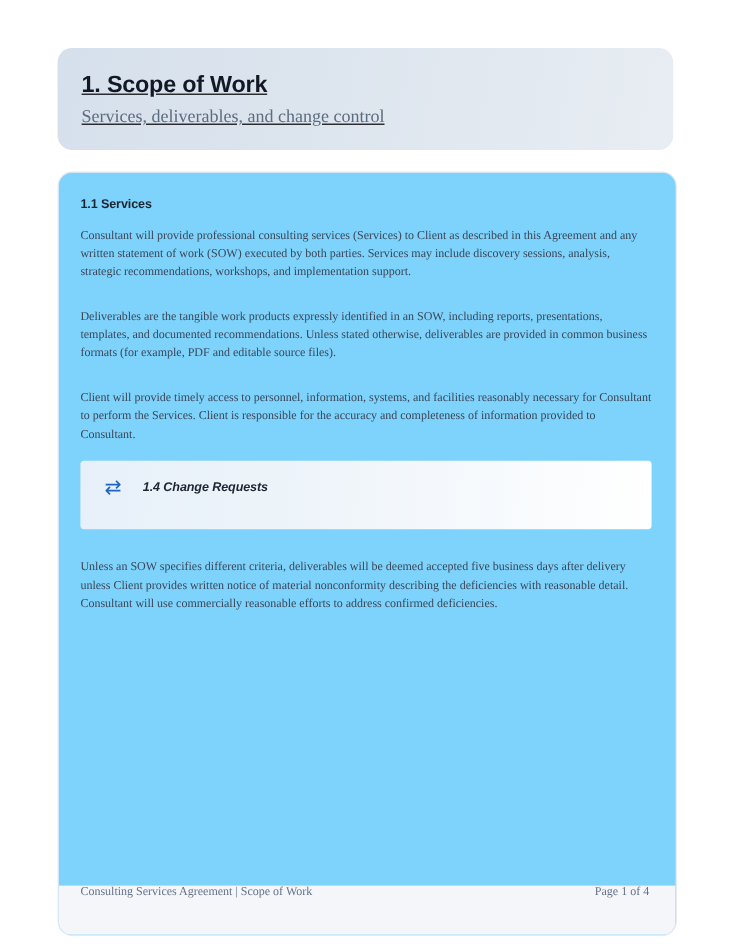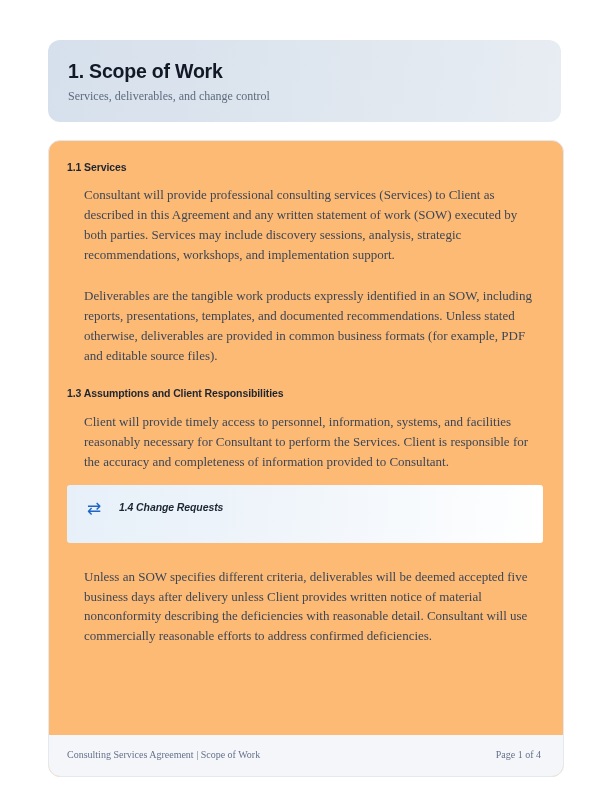--- a/index.html
+++ b/index.html
@@ -23,46 +23,47 @@
   }
 
   
   .section-header {
     box-sizing: border-box;
     width: 513px;
     border-radius: 12px;
     background: linear-gradient(100deg, #d6e0ec 0%, #dde5ee 45%, #e8edf3 100%);
     padding: 20px 24px 18px 20px;
     margin: 0 0 18px 0;
+    text-decoration: underline;
   }
   .section-header-title {
     font-family: "Liberation Sans", sans-serif;
     font-size: 19.5px;
     font-weight: bold;
     color: #121826;
     letter-spacing: -0.2px;
     line-height: 1.2;
     margin: 0 0 6px 0;
   }
   .section-header-subtitle {
     font-family: "Liberation Serif", serif;
-    font-size: 12px;
+    font-size: 15px;
     font-weight: normal;
     color: #5d6b7e;
     line-height: 1.2;
     margin: 0;
   }
 
   
   .content-card {
     box-sizing: border-box;
     position: relative;
     width: 516px;
     min-height: 637px;
-    background: #fdba74;
+    background: #7dd3fc;
     border: 1px solid #e4e9f0;
     border-radius: 12px;
     overflow: hidden;
   }
 
   .card-body {
     padding: 20px 20px 0 18px;
   }
 
   .clause {
@@ -74,24 +75,24 @@
     font-size: 10.5px;
     font-weight: bold;
     color: #1d2532;
     letter-spacing: -0.1px;
     line-height: 1.3;
     margin: 0 0 11px 0;
   }
 
   .clause-body {
     font-family: "Liberation Serif", serif;
-    font-size: 13px;
+    font-size: 10px;
     color: #3c4657;
     line-height: 1.52;
-    margin: 0 0 22px 17px;
+    margin: 0 0 22px 0;
     text-align: left;
   }
 
   .clause-gap-tight .clause-body {
     margin-bottom: 14px;
   }
 
   
   .callout {
     position: relative;
@@ -131,21 +132,21 @@
 
   
   .card-footer {
     position: absolute;
     left: 0;
     right: 0;
     bottom: 0;
     height: 41px;
     background: #f4f6fa;
     display: flex;
-    align-items: center;
+    align-items: flex-start;
     justify-content: space-between;
     padding: 0 22px 0 18px;
     box-sizing: border-box;
   }
   .footer-left, .footer-right {
     font-family: "Liberation Serif", serif;
     font-size: 10px;
     color: #65718a;
     line-height: 1.2;
     white-space: nowrap;
@@ -168,21 +169,20 @@
       <div class="clause">
         <div class="clause-heading">1.1 Services</div>
         <p class="clause-body">Consultant will provide professional consulting services (Services) to Client as described in this Agreement and any written statement of work (SOW) executed by both parties. Services may include discovery sessions, analysis, strategic recommendations, workshops, and implementation support.</p>
       </div>
 
       <div class="clause">
         <p class="clause-body">Deliverables are the tangible work products expressly identified in an SOW, including reports, presentations, templates, and documented recommendations. Unless stated otherwise, deliverables are provided in common business formats (for example, PDF and editable source files).</p>
       </div>
 
       <div class="clause clause-gap-tight">
-        <div class="clause-heading">1.3 Assumptions and Client Responsibilities</div>
         <p class="clause-body">Client will provide timely access to personnel, information, systems, and facilities reasonably necessary for Consultant to perform the Services. Client is responsible for the accuracy and completeness of information provided to Consultant.</p>
       </div>
 
       <div class="callout">
         <span class="callout-icon">⇄</span>
         <div class="callout-heading">1.4 Change Requests</div>
       </div>
 
       <div class="clause">
         <p class="clause-body">Unless an SOW specifies different criteria, deliverables will be deemed accepted five business days after delivery unless Client provides written notice of material nonconformity describing the deficiencies with reasonable detail. Consultant will use commercially reasonable efforts to address confirmed deficiencies.</p>

